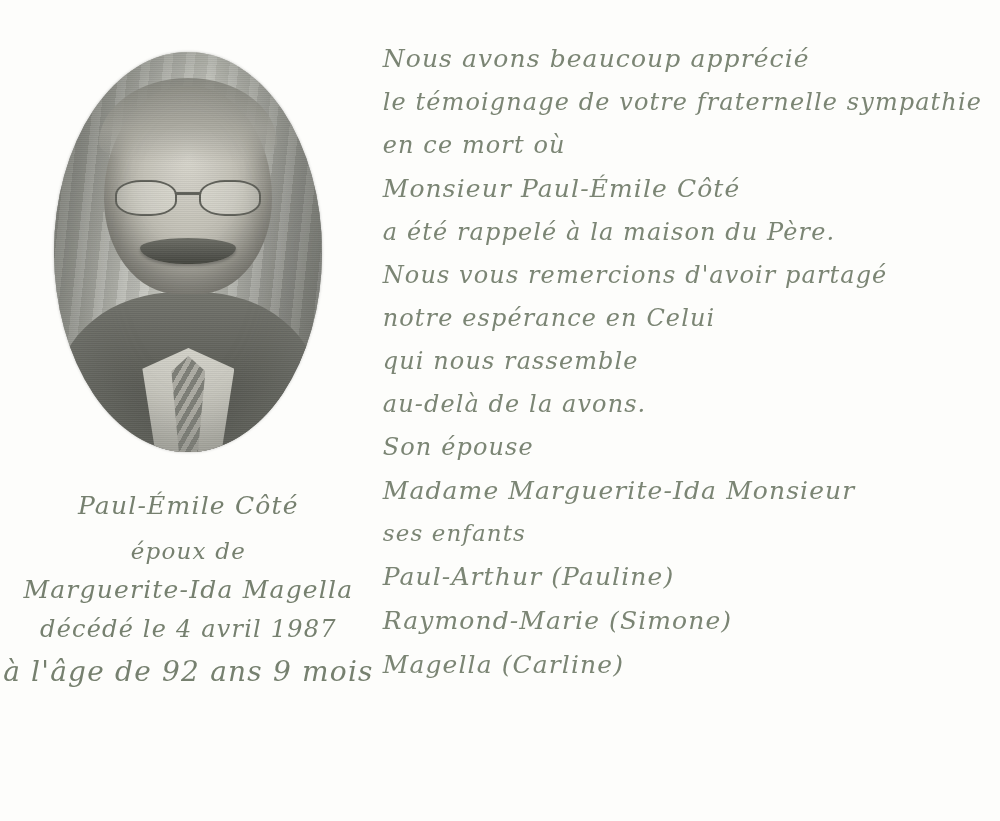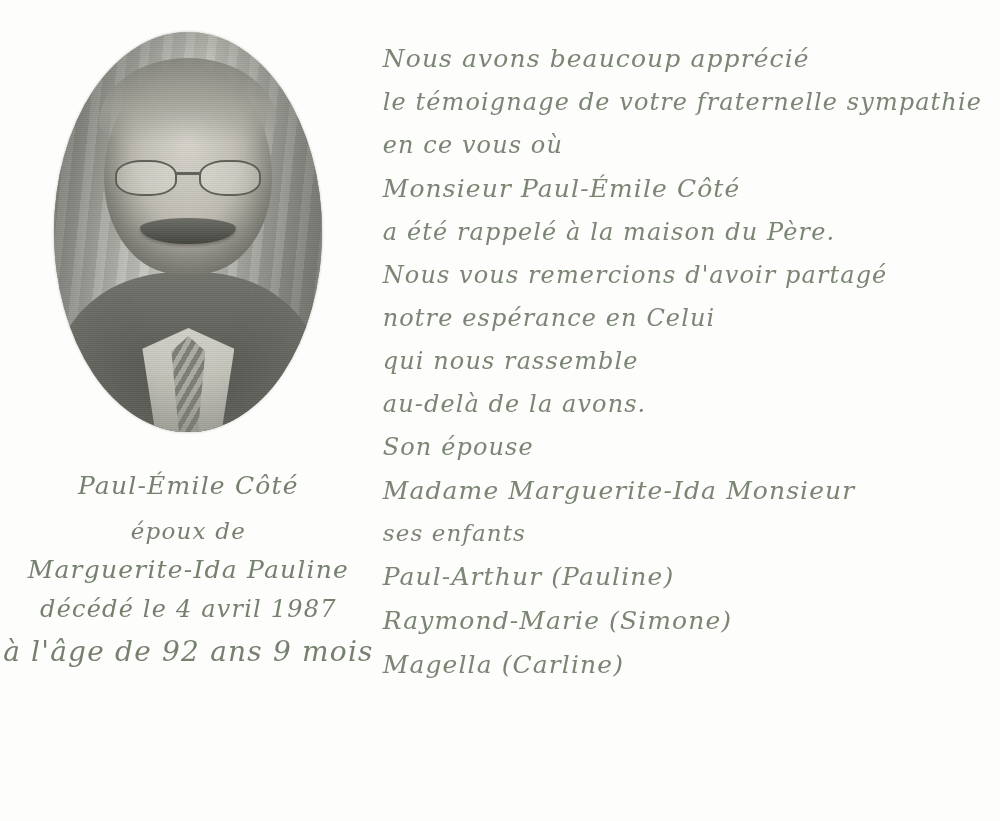--- a/index.html
+++ b/index.html
@@ -24,21 +24,21 @@
     flex-direction: row;
   }
 
   
   .left-panel {
     width: 460px;
     position: relative;
     display: flex;
     flex-direction: column;
     align-items: center;
-    padding-top: 32px;
+    padding-top: 52px;
     box-sizing: border-box;
   }
 
   .portrait-frame {
     width: 268px;
     height: 400px;
     border-radius: 50% / 50%;
     overflow: hidden;
     position: relative;
     background: #8f918b;
@@ -235,31 +235,31 @@
         <div class="glasses-bridge"></div>
       </div>
       <div class="portrait-mustache"></div>
       <div class="portrait-vignette"></div>
       <div class="portrait-grain"></div>
     </div>
 
     <div class="left-text">
       <div class="name-main">Paul-Émile Côté</div>
       <div class="spouse-label">époux de</div>
-      <div class="spouse-name">Marguerite-Ida Pauline</div>
+      <div class="spouse-name">Marguerite-Ida Magella</div>
       <div class="death-line">décédé le 4 avril 1987</div>
       <div class="age-line">à l'âge de 92 ans 9 mois</div>
     </div>
 
   </div>
 
   <div class="right-panel">
     <div class="line sz-lg">Nous avons beaucoup apprécié</div>
     <div class="line sz-md">le témoignage de votre fraternelle sympathie</div>
-    <div class="line sz-md">en ce vous où</div>
+    <div class="line sz-md">en ce mort où</div>
     <div class="line sz-lg">Monsieur Paul-Émile Côté</div>
     <div class="line sz-md">a été rappelé à la maison du Père.</div>
     <div class="line sz-md">Nous vous remercions d'avoir partagé</div>
     <div class="line sz-md">notre espérance en Celui</div>
     <div class="line sz-md">qui nous rassemble</div>
     <div class="line sz-md">au-delà de la avons.</div>
     <div class="line sz-md">Son épouse</div>
     <div class="line sz-lg">Madame Marguerite-Ida Monsieur</div>
     <div class="line sz-sm">ses enfants</div>
     <div class="line sz-lg">Paul-Arthur (Pauline)</div>

